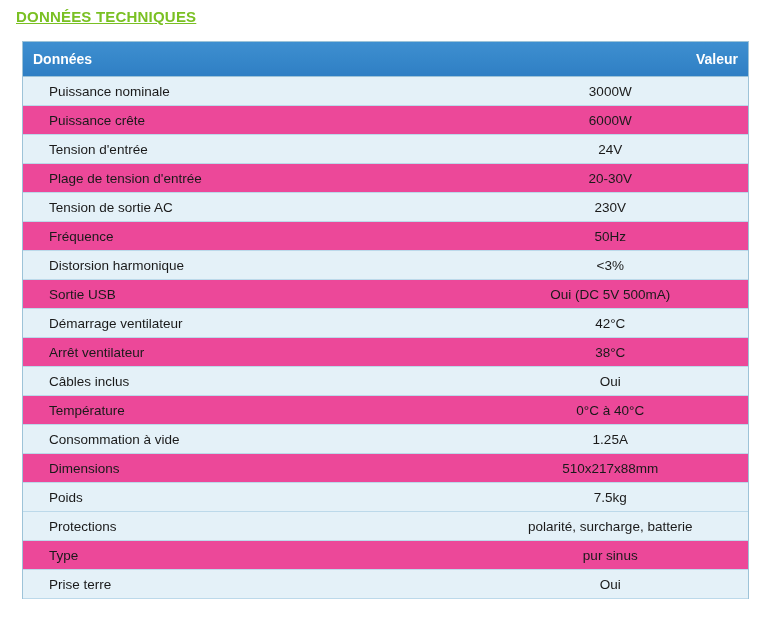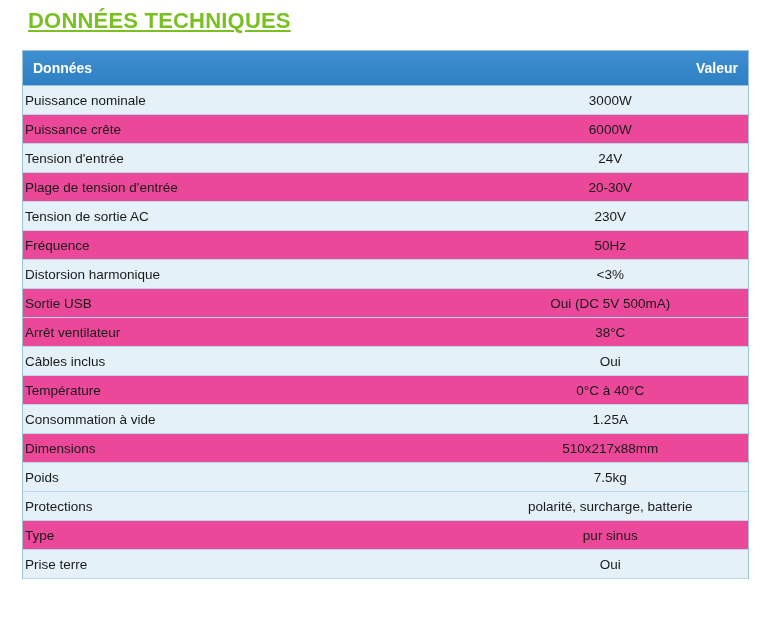--- a/index.html
+++ b/index.html
@@ -13,26 +13,26 @@
     font-family: "Liberation Sans", sans-serif;
     overflow: hidden;
   }
   .page {
     position: relative;
     width: 764px;
     height: 627px;
     box-sizing: border-box;
   }
   .page-title {
-    font-size: 22px;
+    font-size: 15px;
     font-weight: bold;
     color: #7ac023;
     text-decoration: underline;
     letter-spacing: 0.2px;
-    margin: 8px 0 0 28px;
+    margin: 8px 0 0 16px;
     font-family: "Liberation Sans", sans-serif;
   }
   .table-wrap {
     margin: 16px 18px 0 22px;
     border: 1px solid #9dc3d8;
     border-bottom: none;
     box-sizing: border-box;
     width: 727px;
   }
   table.spec-table {
@@ -50,21 +50,21 @@
     padding: 6px 10px;
     text-align: left;
     height: 22px;
     border-bottom: 1px solid #9dc3d8;
     margin-left: 31px;
   }
   table.spec-table th.val-col {
     text-align: right;
   }
   table.spec-table td {
-    padding: 5px 2px;
+    padding: 5px 26px;
     border-bottom: 1px solid #bcd9ea;
     color: #1a1a1a;
     height: 18px;
     white-space: nowrap;
     overflow: hidden;
     text-overflow: ellipsis;
   }
   table.spec-table td.val {
     text-align: center;
   }
@@ -122,20 +122,24 @@
             <td class="val">50Hz</td>
           </tr>
           <tr class="odd">
             <td class="label">Distorsion harmonique</td>
             <td class="val">&lt;3%</td>
           </tr>
           <tr class="even">
             <td class="label">Sortie USB</td>
             <td class="val">Oui (DC 5V 500mA)</td>
           </tr>
+          <tr class="odd">
+            <td class="label">Démarrage ventilateur</td>
+            <td class="val">42°C</td>
+          </tr>
           <tr class="even">
             <td class="label">Arrêt ventilateur</td>
             <td class="val">38°C</td>
           </tr>
           <tr class="odd">
             <td class="label">Câbles inclus</td>
             <td class="val">Oui</td>
           </tr>
           <tr class="even">
             <td class="label">Température</td>

